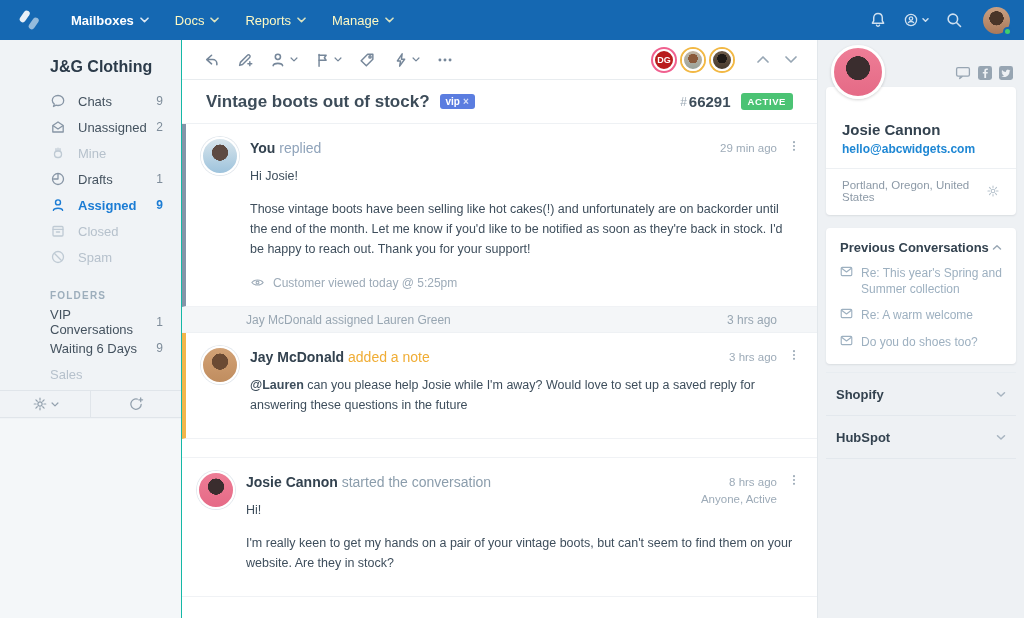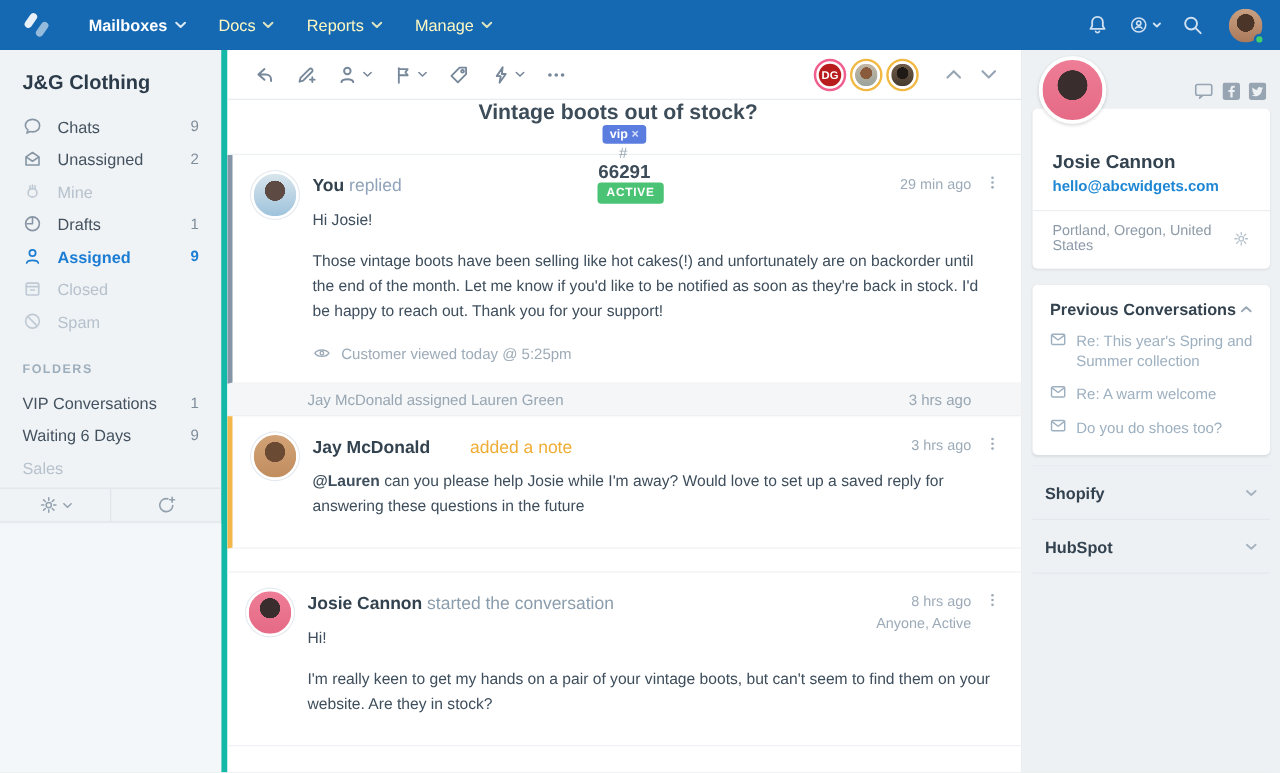--- a/index.html
+++ b/index.html
@@ -13,21 +13,21 @@
   .nav-item{display:flex;align-items:center;gap:6px;padding:0 13px;height:40px;font-size:13px;color:#fef9c3;cursor:pointer;}
   .nav-item.active{color:#fff;font-weight:bold;justify-content:flex-end;}
   .nav-item svg{opacity:.85;}
   .nav-spacer{flex:1;}
   .nav-ic{width:38px;height:40px;display:flex;align-items:center;justify-content:center;color:#cfe0f0;cursor:pointer;}
   .nav-avatar{position:relative;width:27px;height:27px;border-radius:50%;margin-left:10px;cursor:pointer;
     background:radial-gradient(circle at 50% 42%,#4a3528 0 34%,transparent 35%),linear-gradient(#caa183,#a9795a);}
   .nav-avatar .dot{position:absolute;right:-2px;bottom:-2px;width:9px;height:9px;border-radius:50%;background:#3fcf6e;border:2px solid #1568b2;}
 
   
-  .sidebar{position:absolute;top:40px;left:0;width:182px;bottom:0;background:#f0f3f6;border-right:5px solid #14b8a6;}
+  .sidebar{position:absolute;top:40px;left:0;width:182px;bottom:0;background:#f0f3f6;border-right:1px solid #14b8a6;padding-left:32px;}
   .sb-title{margin:18px 18px 12px;font-size:16px;font-weight:bold;color:#2c3b4a;}
   .s-item{display:flex;align-items:center;height:26px;padding:0 18px;font-size:13px;color:#44525f;cursor:pointer;}
   .s-item .ic{width:16px;height:16px;margin-right:12px;color:#8795a5;flex:none;}
   .s-item .count{margin-left:auto;font-size:12px;color:#7e8c9a;}
   .s-item.active{color:#1b7cd4;font-weight:bold;}
   .s-item.active .ic,.s-item.active .count{color:#1b7cd4;}
   .s-item.muted{color:#b6c1cc;}
   .s-item.muted .ic{color:#bfcad4;}
   .folders-label{margin:20px 18px 8px;font-size:10px;font-weight:bold;letter-spacing:1.2px;color:#9daebc;}
   .f-item{display:flex;align-items:center;height:26px;padding:0 18px;font-size:13px;color:#44525f;cursor:pointer;gap:15px;}
@@ -44,41 +44,41 @@
   .tb-btn{display:flex;align-items:center;gap:2px;padding:0 8px;height:40px;color:#76879a;cursor:pointer;}
   .tb-spacer{flex:1;}
   .viewer{width:22px;height:22px;border-radius:50%;border:2px solid #fff;margin-left:7px;flex:none;
           display:flex;align-items:center;justify-content:center;font-size:9px;font-weight:bold;color:#fff;}
   .viewer.dg{background:#b91c1c;box-shadow:0 0 0 2px #f0608f;}
   .viewer.p1{background:radial-gradient(circle at 50% 42%,#8a5a3c 0 34%,transparent 35%),linear-gradient(#c3b6a4,#9aa39b);box-shadow:0 0 0 2px #f2b844;}
   .viewer.p2{background:radial-gradient(circle at 50% 42%,#201a16 0 34%,transparent 35%),linear-gradient(#6e5b48,#473a2e);box-shadow:0 0 0 2px #f2b844;}
   .nav-arrow{color:#97a6b4;padding:0 7px;cursor:pointer;}
   .nav-arrow.first{margin-left:16px;}
 
-  .title-row{height:44px;display:flex;align-items:center;padding:0 24px;border-bottom:1px solid #eef1f4;flex-direction:column;}
+  .title-row{height:44px;display:flex;align-items:center;padding:0 24px;border-bottom:1px solid #eef1f4;}
   .conv-title{font-size:17px;font-weight:bold;color:#3d4c59;margin-right:10px;white-space:nowrap;}
   .vip-tag{background:#5b7de0;color:#fff;font-size:10px;font-weight:bold;border-radius:3px;padding:2px 6px;cursor:pointer;}
   .vip-tag .x{opacity:.75;margin-left:3px;}
   .title-spacer{flex:1;}
   .conv-hash{color:#9aa7b3;font-size:12px;margin-right:2px;}
   .conv-num{color:#3d4c59;font-size:15px;font-weight:bold;}
   .status-badge{background:#4bc374;color:#fff;font-size:9.5px;font-weight:bold;letter-spacing:.6px;border-radius:3px;padding:3px 7px;margin-left:10px;}
 
   .msg{position:relative;border-bottom:1px solid #f0f2f5;padding:12px 24px 10px 64px;}
   .msg.replied{border-left:4px solid #8495a8;}
   .msg.note{border-left:4px solid #f2b64b;}
   .msg.customer{margin-top:18px;border-top:1px solid #f0f2f5;}
   .avatar{position:absolute;left:15px;top:13px;width:38px;height:38px;border-radius:50%;border:2px solid #fff;box-shadow:0 0 0 1px #e4e9ee;}
   .av-lauren{background:radial-gradient(circle at 50% 40%,#5d4a42 0 30%,transparent 31%),linear-gradient(#d8e5ec,#9ec3dc);}
   .av-jay{background:radial-gradient(circle at 50% 40%,#6b4a33 0 30%,transparent 31%),linear-gradient(#d2a276,#c08d5f);}
   .av-josie{background:radial-gradient(circle at 50% 40%,#3a2d2e 0 30%,transparent 31%),linear-gradient(#ee7d96,#e56a86);}
   .msg-head{font-size:14px;margin:4px 0 10px;}
   .msg-author{font-weight:bold;color:#33424f;}
   .act-replied{color:#8fa3ba;}
-  .act-note{color:#f0ad35;margin-left:28px;}
+  .act-note{color:#f0ad35;}
   .act-started{color:#8b9dac;}
   .msg-meta{position:absolute;top:16px;right:40px;font-size:11.5px;color:#9dabb8;text-align:right;line-height:1.5;}
   .dots-v{position:absolute;top:15px;right:16px;color:#9dabb8;cursor:pointer;}
   .msg-body p{font-size:12.5px;color:#3e4e5c;line-height:1.6;margin:0 0 13px;max-width:560px;}
   .mention{font-weight:bold;}
   .msg-foot{display:flex;align-items:center;gap:8px;font-size:12px;color:#9dabb8;margin:16px 0 6px;}
   .msg-foot .ic{width:15px;height:15px;}
 
   .event-row{display:flex;align-items:center;height:26px;background:#f4f6f8;border-bottom:1px solid #eef1f4;
              padding:0 40px 0 64px;font-size:12px;color:#98a6b2;}

